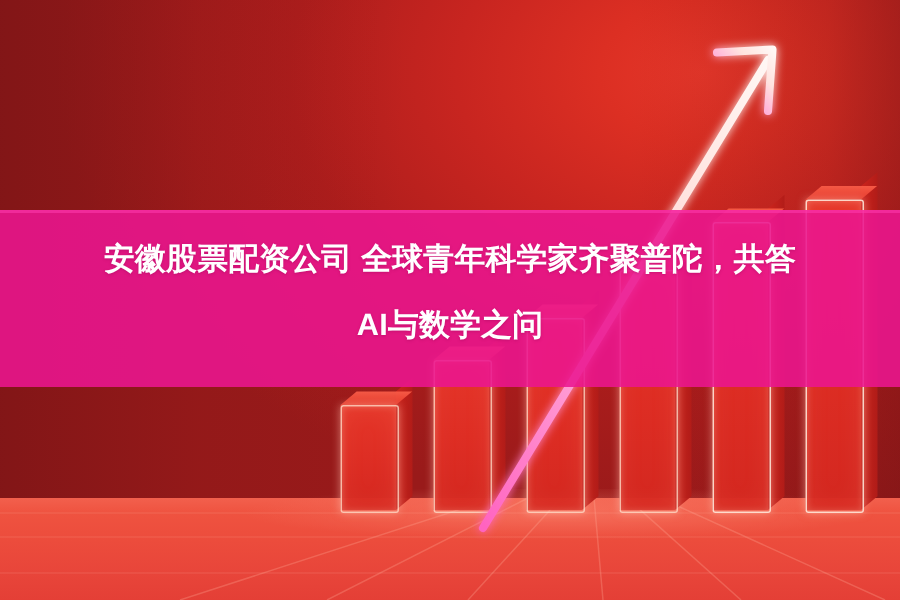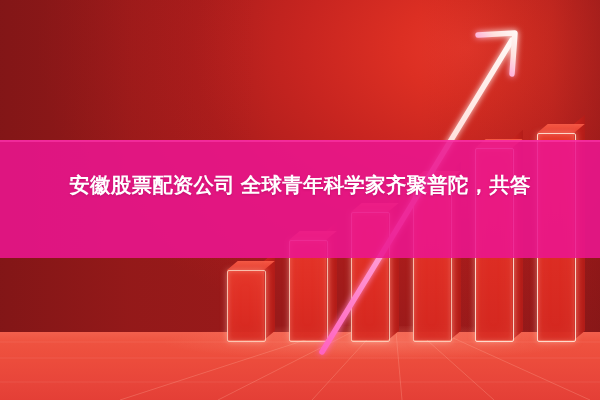--- a/index.html
+++ b/index.html
@@ -137,21 +137,21 @@
     height: 118px;
     background: rgba(235,22,143,0.88);
   }
   .band-top-edge {
     position: absolute; left: 0; top: 0; width: 600px; height: 2px;
     background: rgba(255,60,175,0.55);
   }
   .band-text {
     position: absolute;
     left: 0;
-    top: 126px;
+    top: 136px;
     width: 600px;
     height: 118px;
     display: flex;
     flex-direction: column;
     align-items: center;
     justify-content: center;
     gap: 14px;
   }
   .band-text .line {
     color: #ffffff;
@@ -249,15 +249,16 @@
       <path d="M 322 352 L 512 40"></path>
       <path d="M 478 35 L 515 33 L 512 74"></path>
     </g>
   </svg>
 
   <div class="band">
     <div class="band-top-edge"></div>
   </div>
   <div class="band-text">
     <div class="line line1">安徽股票配资公司 全球青年科学家齐聚普陀，共答</div>
+    <div class="line line2">AI与数学之问</div>
   </div>
 
 </div>
 
 </body></html>

